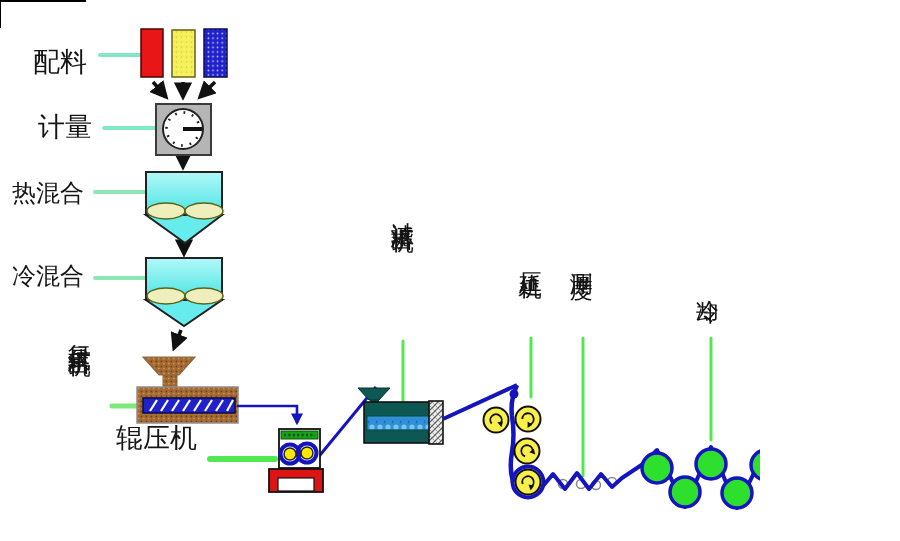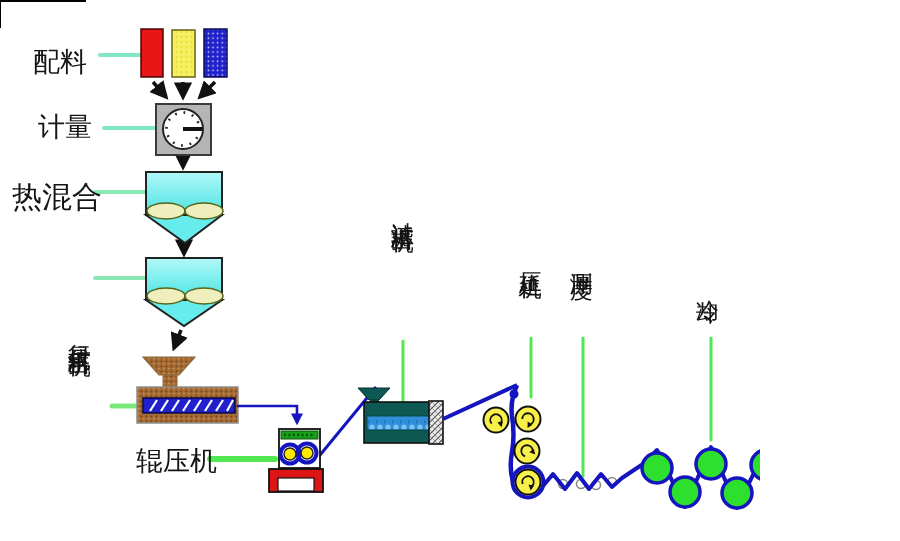--- a/index.html
+++ b/index.html
@@ -1,19 +1,19 @@
 <!DOCTYPE html>
 <html><head>
 <meta charset="utf-8">
 <style>
   html,body{margin:0;padding:0;background:#ffffff;}
   #stage{position:relative;width:760px;height:541px;background:#ffffff;overflow:hidden;
          font-family:"Liberation Serif","DejaVu Serif",serif;}
   #diagram{position:absolute;left:0;top:0;}
-  .hlabel{position:absolute;color:#151515;font-size:30px;line-height:1.05;white-space:nowrap;}
+  .hlabel{position:absolute;color:#151515;font-size:24px;line-height:1.05;white-space:nowrap;}
   .vlabel{position:absolute;color:#151515;font-size:23px;line-height:1.08;
           writing-mode:vertical-rl;text-orientation:upright;letter-spacing:2px;}
   .big{font-size:27px;}
 </style>
 </head>
 <body>
 
 <div id="stage">
 
 <svg id="diagram" width="900" height="541" viewBox="0 0 900 541">
@@ -182,21 +182,22 @@
     <circle cx="737" cy="493" r="15" fill="#2ee02e" stroke="#1515c0" stroke-width="3.5"></circle>
     <circle cx="766" cy="465" r="15" fill="#2ee02e" stroke="#1515c0" stroke-width="3.5"></circle>
   </g>
 
   <circle cx="852" cy="457" r="30" fill="#ffffff" stroke="#1515c0" stroke-width="5"></circle>
 </svg>
 
 <div class="hlabel big" style="left:33px;top:48px;">配料</div>
 <div class="hlabel big" style="left:38px;top:115px;font-family:Liberation Mono, monospace;">计量</div>
 <div class="hlabel" style="left:12px;top:181px;">热混合</div>
+<div class="hlabel" style="left:12px;top:264px;">冷混合</div>
 <div class="vlabel" style="left:66px;top:326px;">行星式挤出机</div>
-<div class="hlabel big" style="left:116px;top:447px;margin-left:20px;">辊压机</div>
+<div class="hlabel big" style="left:116px;top:424px;">辊压机</div>
 <div class="vlabel" style="left:389px;top:204px;">过滤挤出机</div>
 <div class="vlabel" style="left:517px;top:254px;">压延机</div>
 <div class="vlabel" style="left:568px;top:254px;">测厚度</div>
 <div class="vlabel" style="left:694px;top:281px;">冷却</div>
 <div class="vlabel" style="left:832px;top:281px;">卷取</div>
 
 </div>
 
 </body></html>

